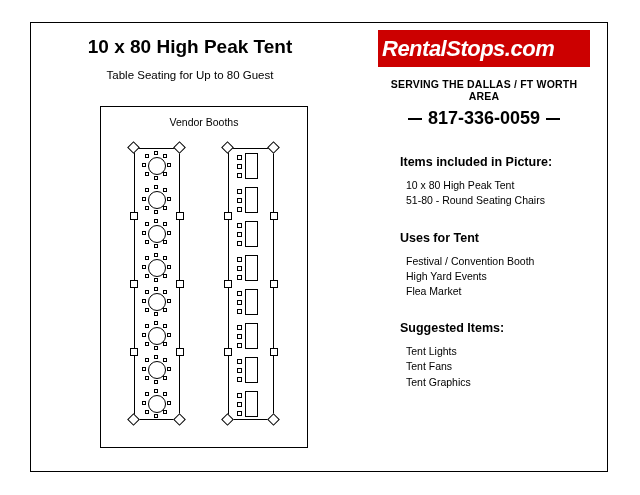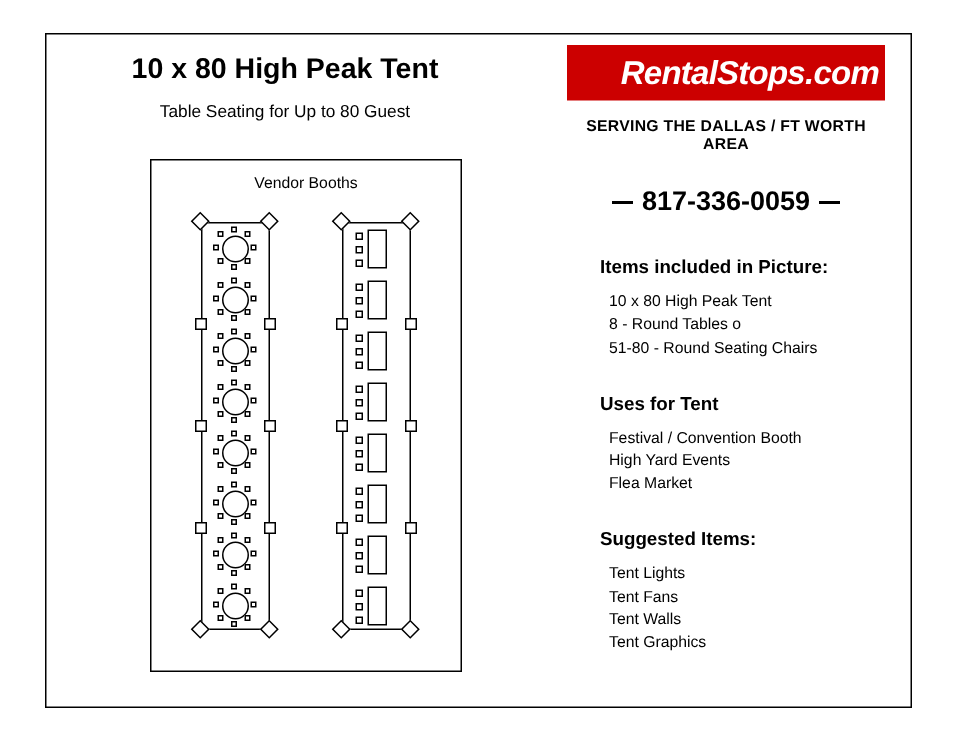--- a/index.html
+++ b/index.html
@@ -168,41 +168,41 @@
     position: absolute;
     left: 378px;
     top: 30px;
     width: 220px;
   }
   #logo-box {
     width: 212px;
     background: #cc0000;
     padding: 7px 4px 7px 4px;
     box-sizing: border-box;
-    text-align: right;
+    text-align: left;
   }
   #logo-text {
     color: #ffffff;
     font-size: 22px;
     font-weight: bold;
     font-style: italic;
     letter-spacing: -0.5px;
     line-height: 1.05;
   }
   #serving {
     margin-top: 11px;
     width: 212px;
     text-align: center;
     font-size: 10.5px;
     font-weight: bold;
     color: #000;
     letter-spacing: 0.2px;
   }
   #phone-row {
-    margin-top: 22px;
+    margin-top: 6px;
     width: 212px;
     display: flex;
     align-items: center;
     justify-content: center;
     gap: 6px;
   }
   .phone-dash {
     display: block;
     width: 14px;
     height: 2px;
@@ -423,32 +423,30 @@
     <div id="serving">SERVING THE DALLAS / FT WORTH AREA</div>
     <div id="phone-row">
       <span class="phone-dash"></span>
       <span id="phone">817-336-0059</span>
       <span class="phone-dash"></span>
     </div>
 
     <div class="section" id="sec-included">
       <div class="section-head">Items included in Picture:</div>
       <div class="section-item">10 x 80 High Peak Tent</div>
-      <div class="section-item">8 - Round Tables o</div>
       <div class="section-item">51-80 - Round Seating Chairs</div>
     </div>
 
     <div class="section" id="sec-uses">
       <div class="section-head">Uses for Tent</div>
       <div class="section-item">Festival / Convention Booth</div>
       <div class="section-item">High Yard Events</div>
       <div class="section-item">Flea Market</div>
     </div>
 
     <div class="section" id="sec-suggest">
       <div class="section-head">Suggested Items:</div>
       <div class="section-item">Tent Lights</div>
       <div class="section-item">Tent Fans</div>
-      <div class="section-item">Tent Walls</div>
       <div class="section-item">Tent Graphics</div>
     </div>
   </div>
 </div>
 
 </body></html>

